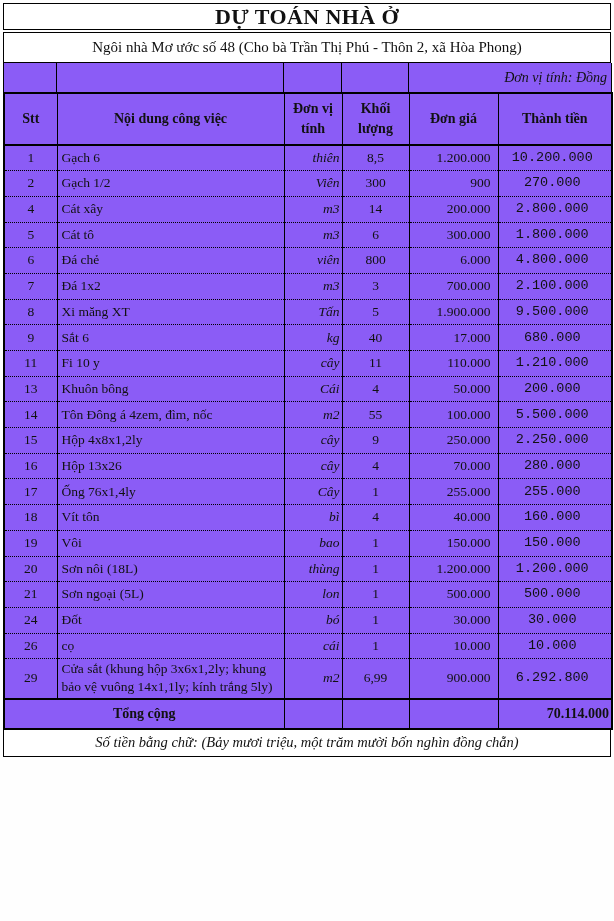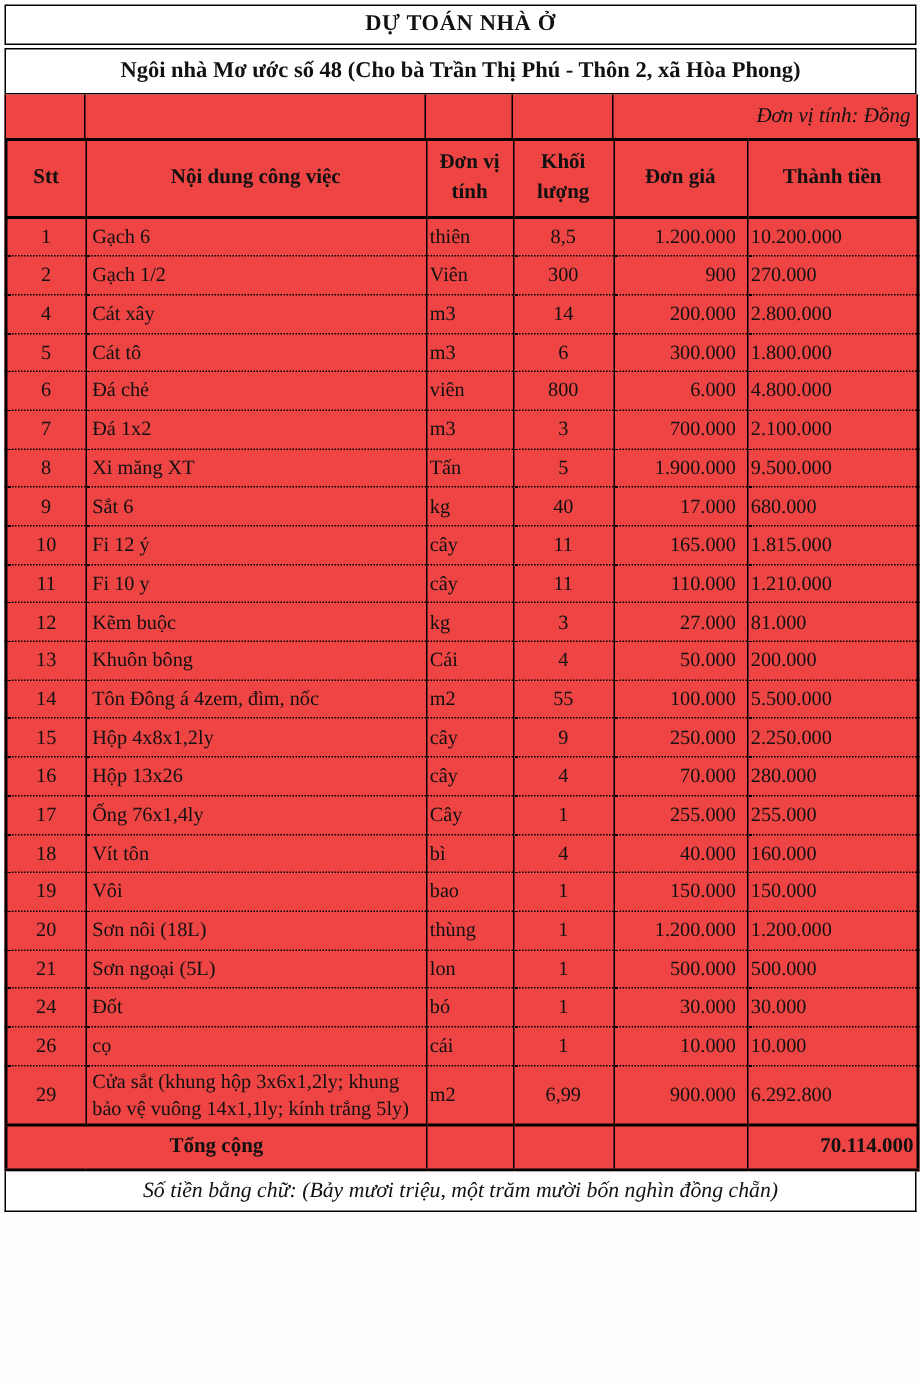--- a/index.html
+++ b/index.html
@@ -6,30 +6,30 @@
   body {
     width:614px; height:921px; overflow:hidden;
     background:#fefefe; color:#111;
     font-family:"Liberation Serif","DejaVu Serif",serif;
   }
   .page { box-sizing:border-box; padding:3px; width:614px; }
 
   .title-box {
     box-sizing:border-box; width:608px; height:27px; border:1px solid #000;
     display:flex; align-items:center; justify-content:center;
-    font-weight:bold; font-size:15px; letter-spacing:.4px; margin-bottom:2px;
+    font-weight:bold; font-size:22px; letter-spacing:.4px; margin-bottom:2px;
     background:#fff;
   }
   .subtitle-box {
     box-sizing:border-box; width:608px; height:31px; border:1px solid #000;
     display:flex; align-items:center; justify-content:center;
-    font-weight:bold; font-size:15px; background:#fff;
-  }
-
-  table { border-collapse:collapse; table-layout:fixed; background:#ef4444; }
+    font-weight:normal; font-size:15px; background:#fff;
+  }
+
+  table { border-collapse:collapse; table-layout:fixed; background:#8b5cf6; }
   .unit-table { width:608px; }
   .unit-table td {
     border-left:1px solid #000; border-right:1px solid #000;
     height:29px; padding:0;
   }
   .unit-note {
     text-align:right; font-style:italic; font-size:14px; padding-right:4px !important;
     white-space:nowrap;
   }
 
@@ -42,24 +42,24 @@
   .main tbody tr { height:25.7px; }
   .main tbody tr:nth-child(24) { height:79px; }
   .main tbody tr:nth-child(25) { height:53px; }
   .main tbody td {
     border-left:1px solid #000; border-right:1px solid #000;
     border-bottom:1px dotted #000;
     font-size:13.5px; line-height:1.35; padding:1px 2px; overflow:hidden;
   }
   .c-stt   { text-align:center; }
   .c-item  { text-align:left; padding-left:4px !important;margin-top:24px; }
-  .c-unit  { text-align:left; }
+  .c-unit  { text-align:right;font-style:italic; }
   .c-qty   { text-align:center;margin-top:17px; }
   .c-price { text-align:right; padding-right:7px !important; }
-  .c-total { text-align:left; padding-right:7px !important; }
+  .c-total { text-align:center; padding-right:7px !important;font-family:Liberation Mono, monospace; }
 
   .total-row td {
     border:1px solid #000; border-top:2px solid #000; border-bottom:2px solid #000;
     height:26px; font-weight:bold; font-size:14px; padding:1px 2px;
   }
   .total-label { text-align:center; font-size:14.5px; }
   .total-value { text-align:right; padding-right:7px; }
 
   .footer-box {
     box-sizing:border-box; width:608px; height:27px;
@@ -174,42 +174,26 @@
         </tr>
         <tr>
           <td class="c-stt">9</td>
           <td class="c-item">Sắt 6</td>
           <td class="c-unit">kg</td>
           <td class="c-qty">40</td>
           <td class="c-price">17.000</td>
           <td class="c-total">680.000</td>
         </tr>
         <tr>
-          <td class="c-stt">10</td>
-          <td class="c-item">Fi 12 ý</td>
-          <td class="c-unit">cây</td>
-          <td class="c-qty">11</td>
-          <td class="c-price">165.000</td>
-          <td class="c-total">1.815.000</td>
-        </tr>
-        <tr>
           <td class="c-stt">11</td>
           <td class="c-item">Fi 10 y</td>
           <td class="c-unit">cây</td>
           <td class="c-qty">11</td>
           <td class="c-price">110.000</td>
           <td class="c-total">1.210.000</td>
-        </tr>
-        <tr>
-          <td class="c-stt">12</td>
-          <td class="c-item">Kẽm buộc</td>
-          <td class="c-unit">kg</td>
-          <td class="c-qty">3</td>
-          <td class="c-price">27.000</td>
-          <td class="c-total">81.000</td>
         </tr>
         <tr>
           <td class="c-stt">13</td>
           <td class="c-item">Khuôn bông</td>
           <td class="c-unit">Cái</td>
           <td class="c-qty">4</td>
           <td class="c-price">50.000</td>
           <td class="c-total">200.000</td>
         </tr>
         <tr>

